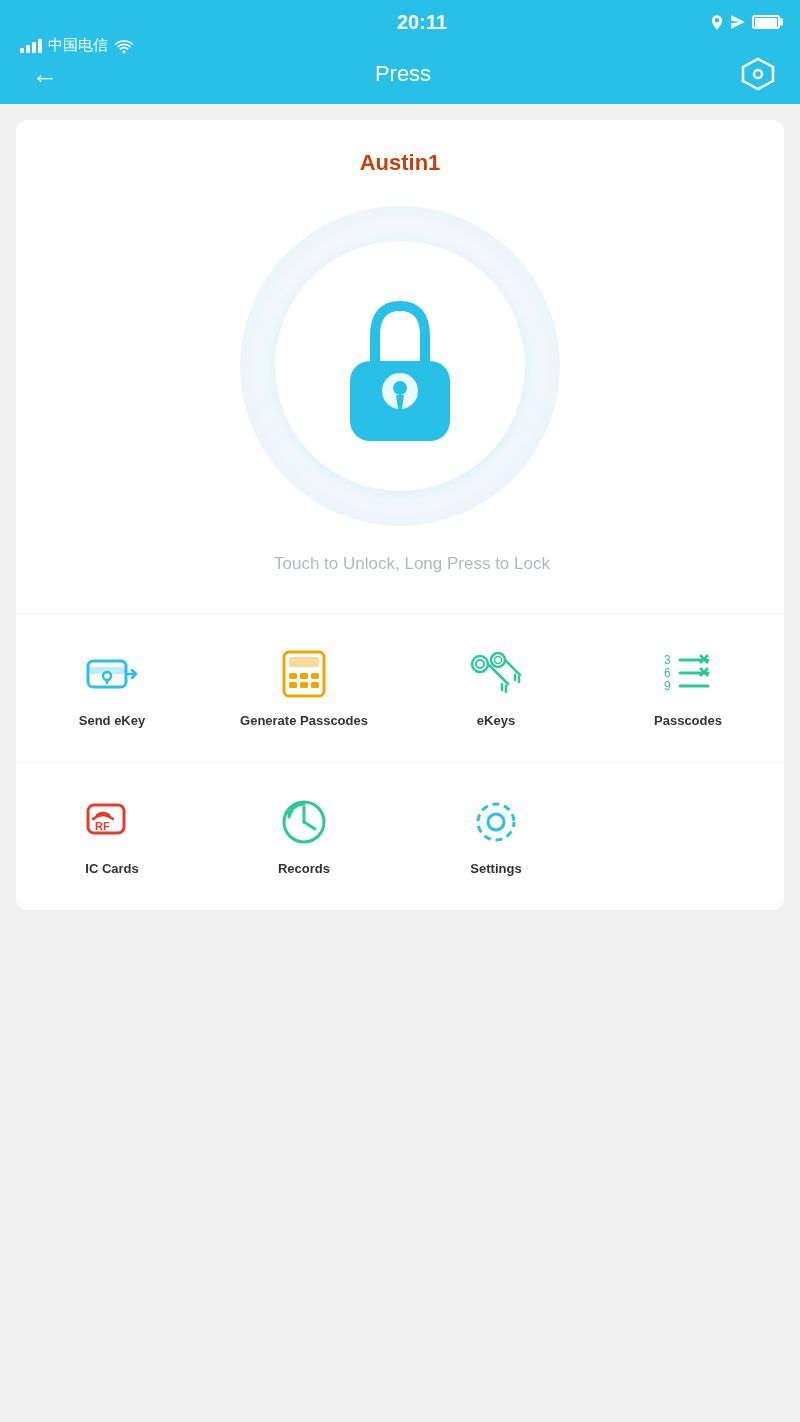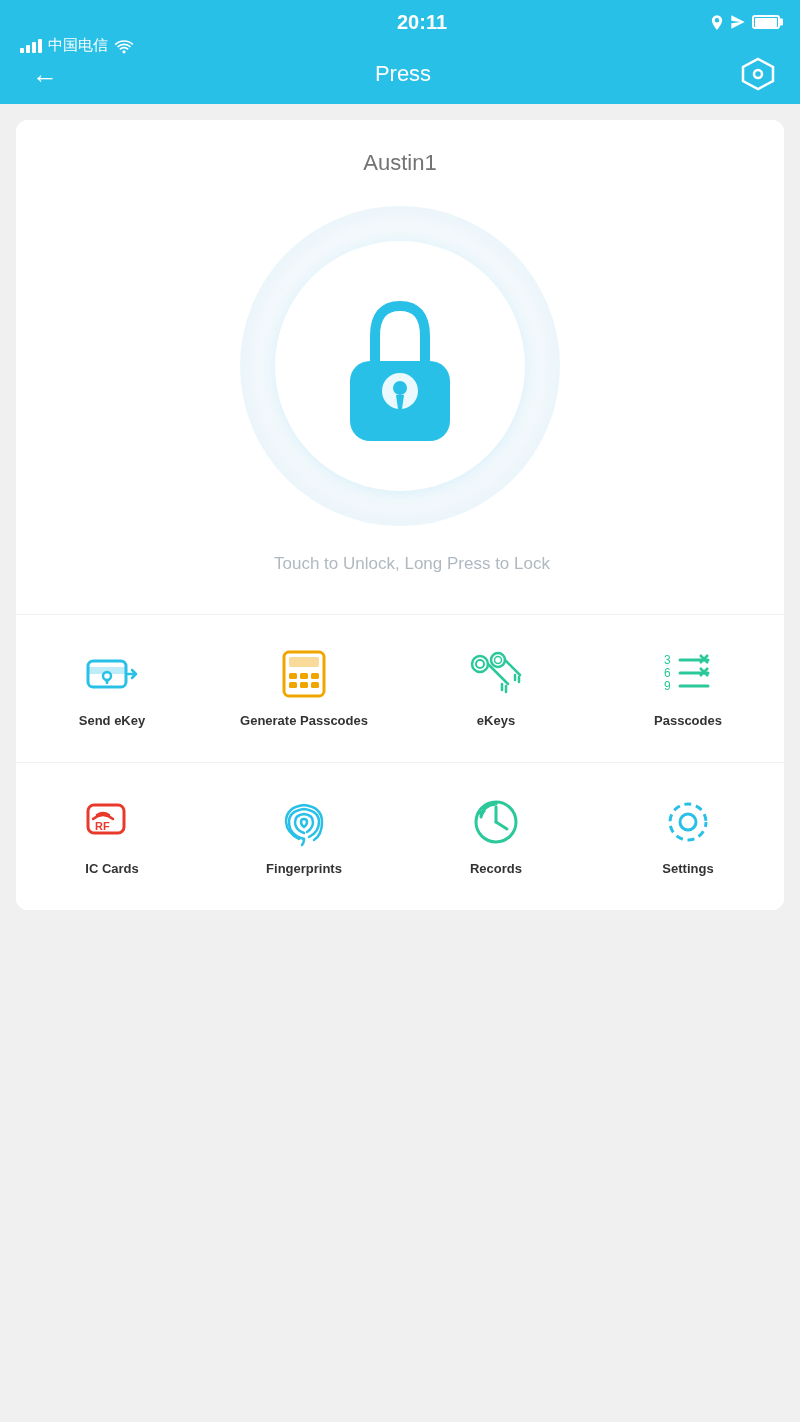--- a/index.html
+++ b/index.html
@@ -114,23 +114,23 @@
     .lock-section {
       background: white;
       padding: 30px 20px 40px;
       display: flex;
       flex-direction: column;
       align-items: center;
     }
 
     .lock-name {
       font-size: 22px;
-      color: #737373;
+      color: #c2410c;
       margin-bottom: 30px;
-      font-weight: 400;
+      font-weight: 700;
     }
 
     .lock-circle-outer {
       width: 320px;
       height: 320px;
       border-radius: 50%;
       background: radial-gradient(circle, #f5f9fc 60%, #d0eaf5 100%);
       display: flex;
       align-items: center;
       justify-content: center;
@@ -359,34 +359,20 @@
 
           <path d="M12 18 Q18 14 24 18" stroke="#E8392A" stroke-width="2.5" fill="none" stroke-linecap="round"></path>
           <path d="M8 22 Q18 14 28 22" stroke="#E8392A" stroke-width="2.5" fill="none" stroke-linecap="round"></path>
 
           <text x="10" y="33" font-size="11" fill="#E8392A" font-family="Arial" font-weight="bold">RF</text>
         </svg>
       </div>
       <span class="menu-label">IC Cards</span>
     </div>
 
-    <div class="menu-item">
-      <div class="menu-icon">
-        <svg width="50" height="50" viewBox="0 0 50 50" fill="none">
-
-          <path d="M25 42 Q10 38 10 25 Q10 14 25 12 Q40 14 40 25 Q40 35 30 40" stroke="#29C0E8" stroke-width="2.5" fill="none" stroke-linecap="round"></path>
-          <path d="M25 36 Q16 33 16 25 Q16 18 25 17 Q34 18 34 25 Q34 31 28 35" stroke="#29C0E8" stroke-width="2.5" fill="none" stroke-linecap="round"></path>
-          <path d="M25 30 Q22 28 22 25 Q22 22 25 22 Q28 22 28 25 Q28 28 25 30" stroke="#29C0E8" stroke-width="2.5" fill="none" stroke-linecap="round"></path>
-          <path d="M20 42 Q8 36 7 25 Q7 10 25 8 Q43 10 43 25 Q43 38 35 43" stroke="#29C0E8" stroke-width="2.5" fill="none" stroke-linecap="round"></path>
-
-          <path d="M25 42 Q25 46 23 48" stroke="#29C0E8" stroke-width="2.5" fill="none" stroke-linecap="round"></path>
-        </svg>
-      </div>
-      <span class="menu-label">Fingerprints</span>
-    </div>
 
     <div class="menu-item">
       <div class="menu-icon">
         <svg width="50" height="50" viewBox="0 0 50 50" fill="none">
 
           <circle cx="25" cy="25" r="20" stroke="#2BC89A" stroke-width="3" fill="none"></circle>
 
           <line x1="25" y1="25" x2="25" y2="10" stroke="#2BC89A" stroke-width="3" stroke-linecap="round"></line>
           <line x1="25" y1="25" x2="36" y2="32" stroke="#2BC89A" stroke-width="3" stroke-linecap="round"></line>
 

